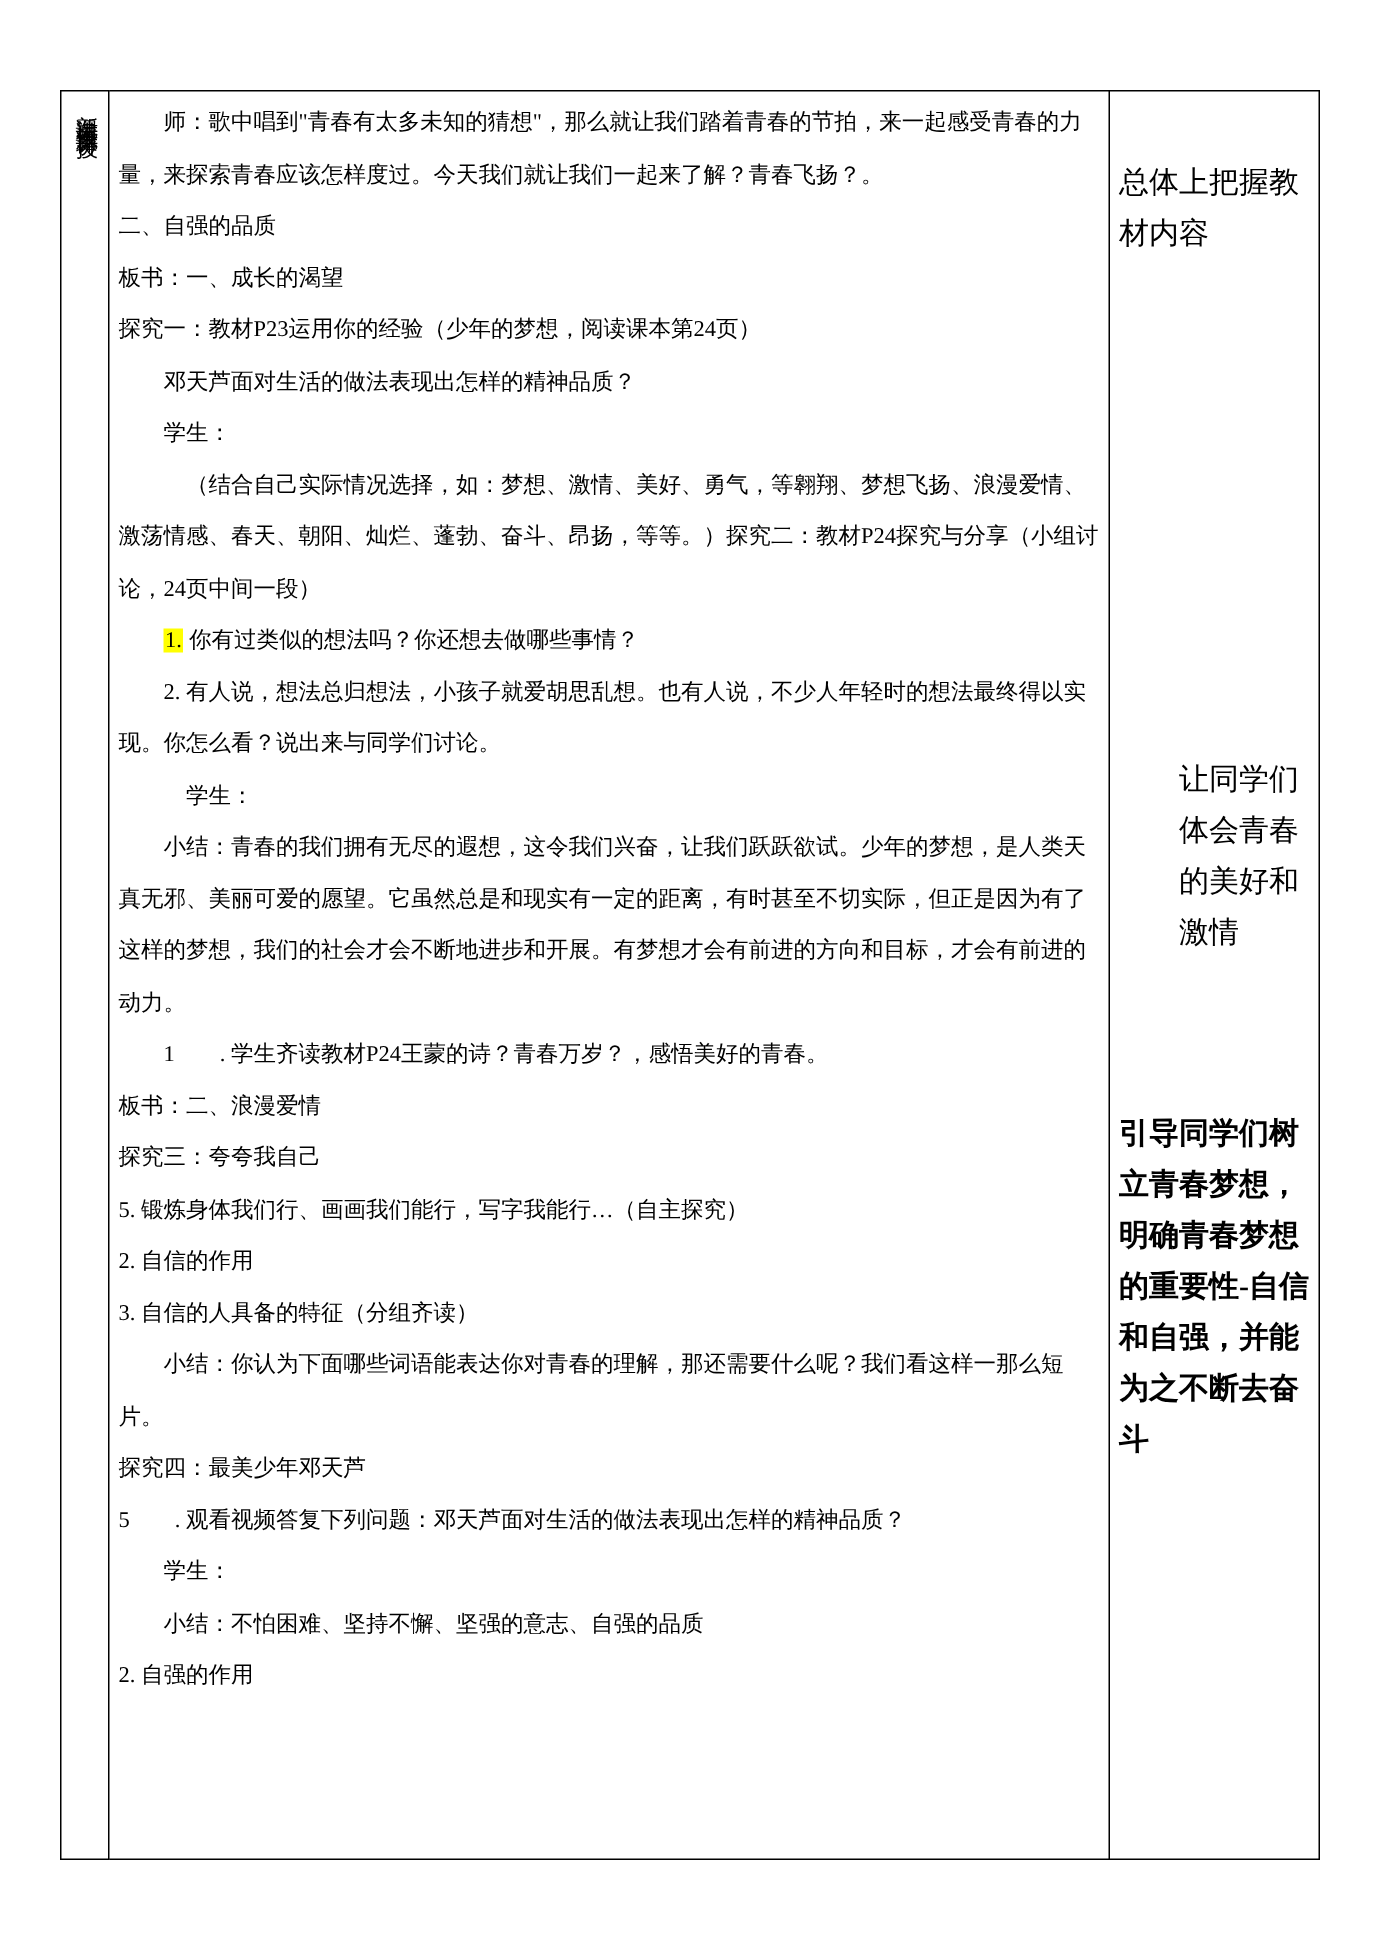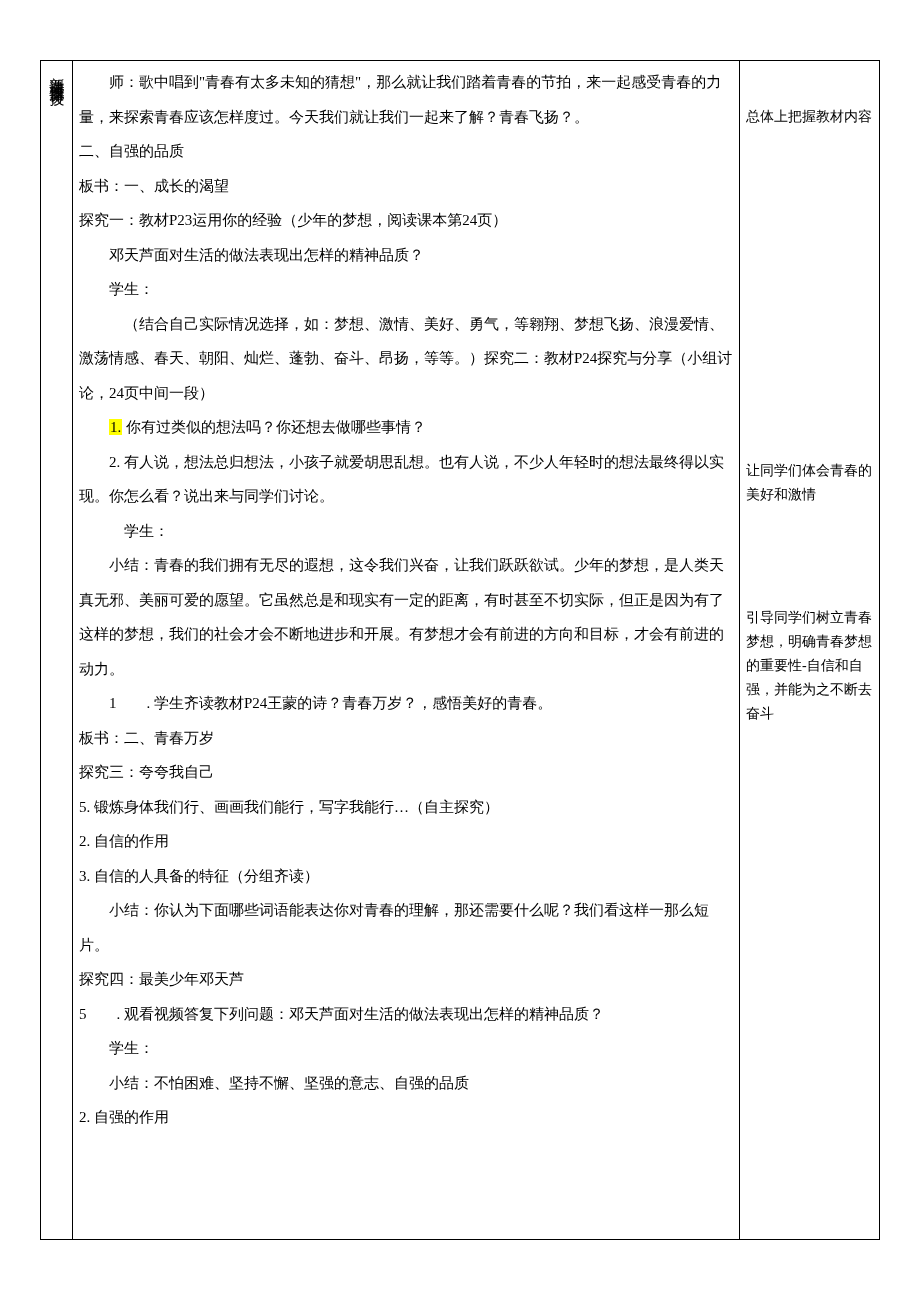--- a/index.html
+++ b/index.html
@@ -37,37 +37,37 @@
       margin: 0 auto;
     }
     .col-main {
       width: auto;
       line-height: 2.3;
       font-size: 15px;
       padding: 10px 8px;
     }
     .col-side {
       width: 140px;
-      font-size: 14px;
+      font-size: 20px;
       line-height: 1.7;
       padding: 8px 6px;
     }
     .col-main p { margin: 0; }
     .indent-2 { text-indent: 2em; }
     .indent-3 { text-indent: 3em; }
     .hl {
       background: #ffff00;
       padding: 0 1px;
     }
     .side-block {
       margin-bottom: 14px;
     }
     .sb1 { margin-top: 40px; }
-    .sb2 { margin-top: 330px; }
-    .sb3 { margin-top: 100px; }
+    .sb2 { margin-top: 330px; margin-left: 40px; }
+    .sb3 { margin-top: 100px; font-weight: bold; }
   </style>
 </head>
 <body>
 
 <table class="outer-table">
   <tbody>
       <tr>
     <td class="col-label">
       <div class="vtext">新课讲授新课讲授</div>
     </td>
@@ -77,21 +77,21 @@
       <p>板书：一、成长的渴望</p>
       <p>探究一：教材P23运用你的经验（少年的梦想，阅读课本第24页）</p>
       <p class="indent-2">邓天芦面对生活的做法表现出怎样的精神品质？</p>
       <p class="indent-2">学生：</p>
       <p class="indent-3"><span>（结合自己实际情况选择，如：梦想、激情、美好、勇气，等翱翔、梦想飞扬、浪漫爱情、激荡情感、春天、朝阳、灿烂、蓬勃、奋斗、昂扬，等等。）探究二：教材P24探究与分享（小组讨论，24页中间一段）</span></p>
       <p class="indent-2"><span class="hl">1.</span><span> 你有过类似的想法吗？你还想去做哪些事情？</span></p>
       <p class="indent-2">2. 有人说，想法总归想法，小孩子就爱胡思乱想。也有人说，不少人年轻时的想法最终得以实现。你怎么看？说出来与同学们讨论。</p>
       <p class="indent-3">学生：</p>
       <p class="indent-2">小结：青春的我们拥有无尽的遐想，这令我们兴奋，让我们跃跃欲试。少年的梦想，是人类天真无邪、美丽可爱的愿望。它虽然总是和现实有一定的距离，有时甚至不切实际，但正是因为有了这样的梦想，我们的社会才会不断地进步和开展。有梦想才会有前进的方向和目标，才会有前进的动力。</p>
       <p class="indent-2">1  . 学生齐读教材P24王蒙的诗？青春万岁？，感悟美好的青春。</p>
-      <p>板书：二、青春万岁</p>
+      <p>板书：二、浪漫爱情</p>
       <p>探究三：夸夸我自己</p>
       <p>5. 锻炼身体我们行、画画我们能行，写字我能行…（自主探究）</p>
       <p>2. 自信的作用</p>
       <p>3. 自信的人具备的特征（分组齐读）</p>
       <p class="indent-2">小结：你认为下面哪些词语能表达你对青春的理解，那还需要什么呢？我们看这样一那么短片。</p>
       <p>探究四：最美少年邓天芦</p>
       <p>5  . 观看视频答复下列问题：邓天芦面对生活的做法表现出怎样的精神品质？</p>
       <p class="indent-2">学生：</p>
       <p class="indent-2">小结：不怕困难、坚持不懈、坚强的意志、自强的品质</p>
       <p>2. 自强的作用</p>

